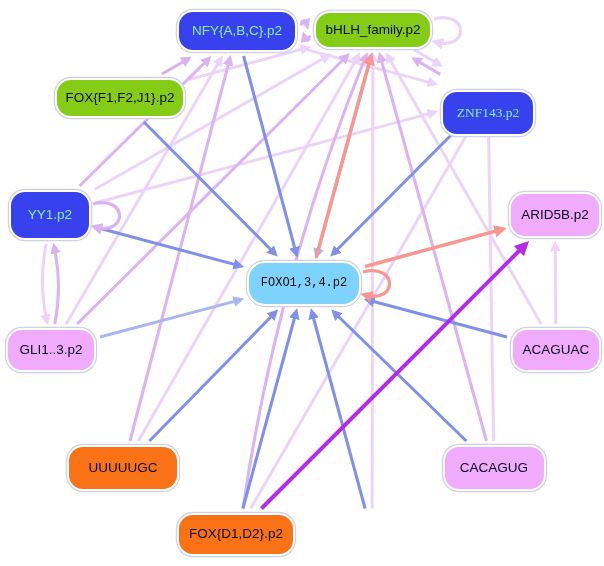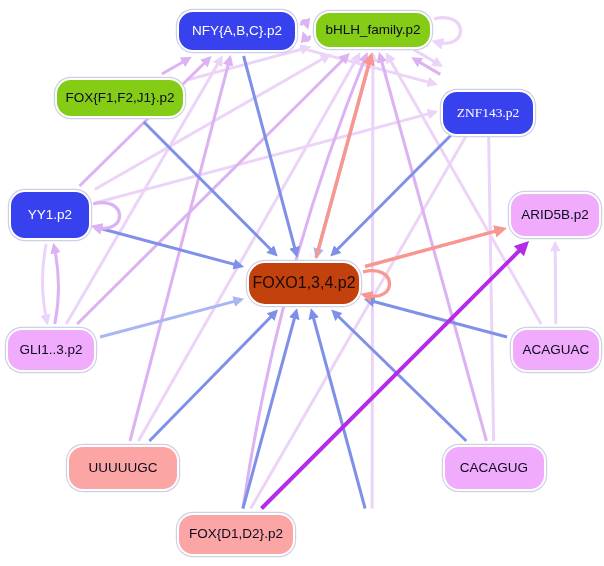--- a/index.html
+++ b/index.html
@@ -12,25 +12,25 @@
   #edge-layer{position:absolute;left:0;top:0;z-index:1;}
   .node{
     position:absolute;z-index:2;
     display:flex;align-items:center;justify-content:center;
     border-radius:16px;border:2px solid #ffffff;
     box-shadow:0 0 0 1.2px #cfcfe6;
     font-size:13.5px;line-height:1;text-align:center;
     box-sizing:border-box;white-space:nowrap;
     cursor:pointer;
   }
-  .s-strong{background:#3742ee;color:#ffffff;}
+  .s-strong{background:#3742ee;color:#86efac;}
   .s-mid{background:#84cc16;color:#0a0a1e;}
-  .s-soft{background:#fca5a5;color:#0a0a1e;}
+  .s-soft{background:#f97316;color:#0a0a1e;}
   .s-light{background:#f0abfc;color:#0a0a1e;}
-  .s-salmon{background:#c2410c;color:#1c0a0a;font-size:16px;border-radius:18px;}
+  .s-salmon{background:#7dd3fc;color:#1c0a0a;font-size:12px;border-radius:18px;font-family:Liberation Mono, monospace;}
 </style>
 </head>
 <body>
 
 <div id="canvas">
     <svg id="edge-layer" width="604" height="566">
       <defs>
         <marker id="arr-edge_blue" viewBox="0 0 10 10" refX="6" refY="5" markerWidth="3.6" markerHeight="3.6" orient="auto">
           <path d="M0,0 L10,5 L0,10 z" fill="#7f90e9"></path>
         </marker>

